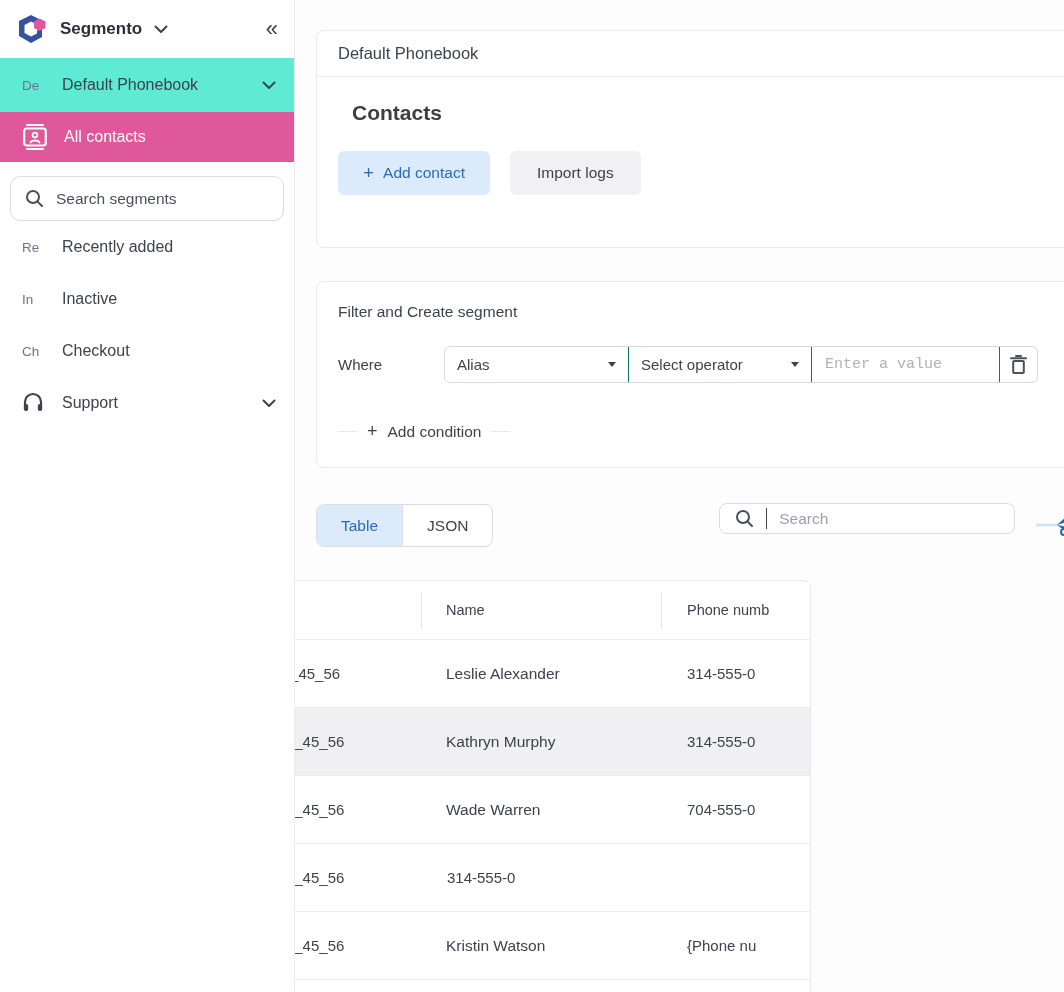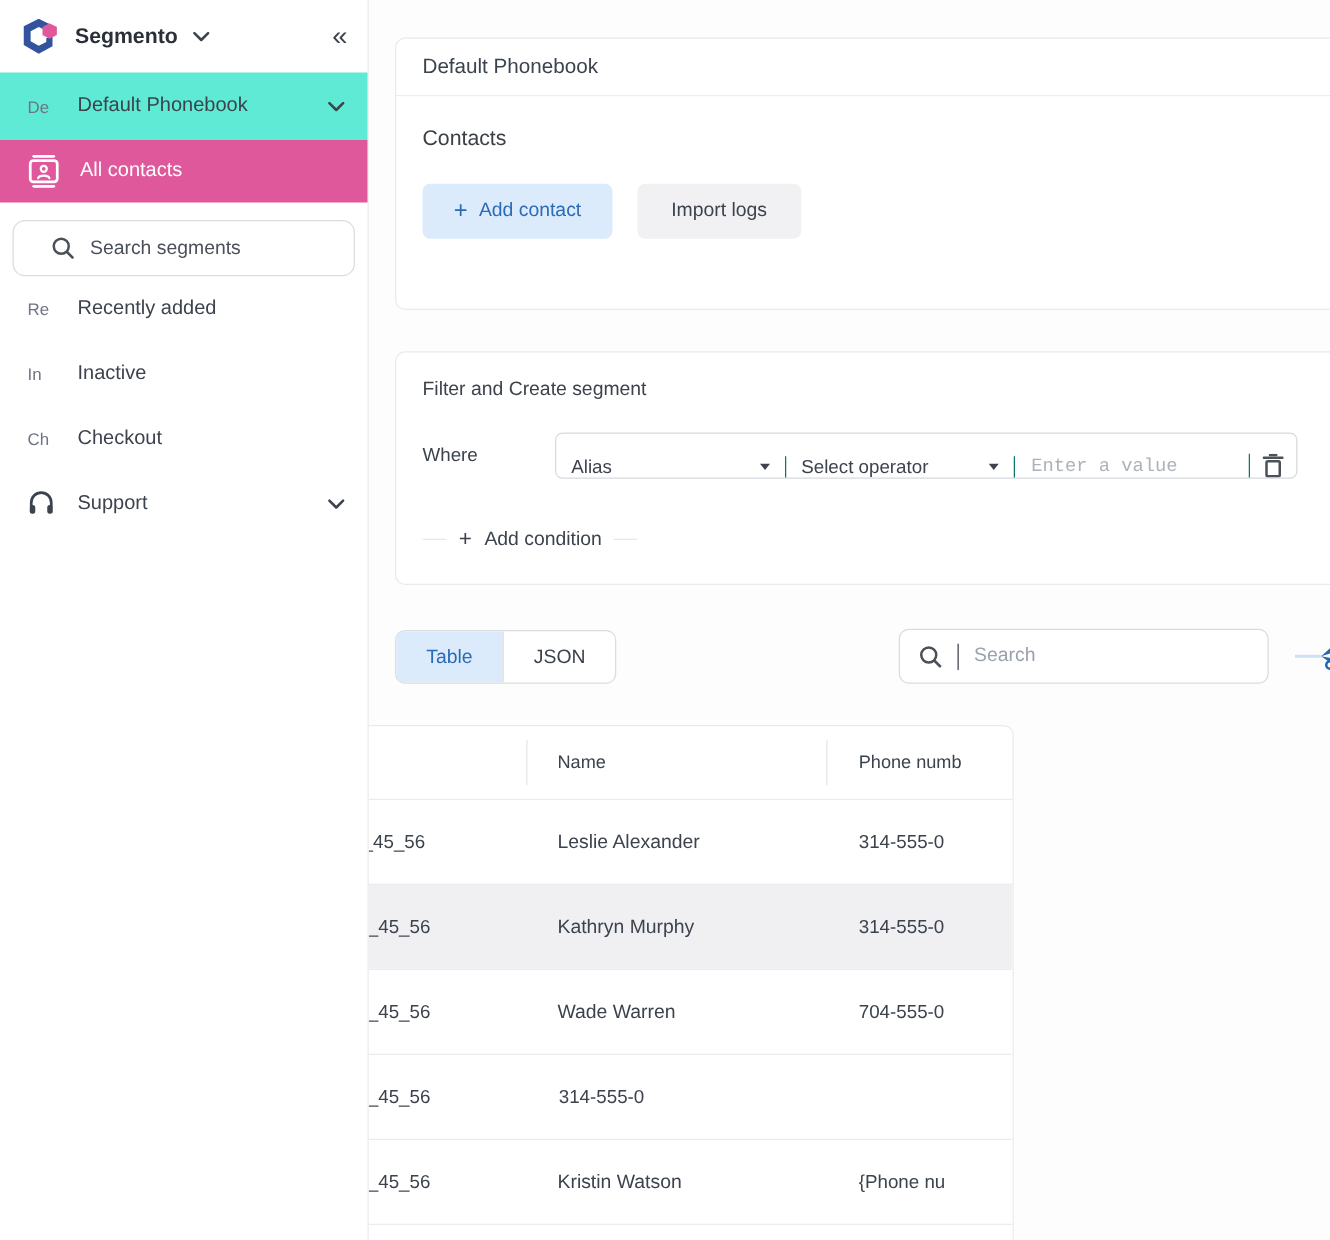--- a/index.html
+++ b/index.html
@@ -13,21 +13,21 @@
   .brand-name { font-size:17px; font-weight:bold; color:#2a2f38; }
   .brand-caret { margin-left:2px; }
   .collapse { margin-left:auto; font-size:22px; color:#3c434d; line-height:1; cursor:pointer; }
   .pb-row { height:54px; background:#5eead4; display:flex; align-items:center; padding:0 18px 0 22px; }
   .initials { width:30px; font-size:13.5px; font-weight:500; color:#6d7582; flex:0 0 30px; }
   .pb-label { font-size:16px; color:#3c434d; margin-left:10px; }
   .pb-caret { margin-left:auto; }
   .allc-row { height:50px; background:#e0589c; display:flex; align-items:center; padding:0 22px; gap:16px; }
   .allc-label { font-size:16px; color:#fff; }
   .seg-search { margin:14px 10px 0 10px; height:45px; border:1px solid #d9dce0; border-radius:10px;
-    display:flex; align-items:center; padding:0 30px; gap:12px; background:#fff; }
+    display:flex; align-items:center; padding:0 14px; gap:12px; background:#fff; }
   .seg-search input { border:none; outline:none; font-size:15.5px; color:#4a5059; width:100%;
     font-family:"Liberation Sans",sans-serif; background:transparent; }
   .seg-search input::placeholder { color:#4a5059; opacity:1; }
   .side-item { height:52px; display:flex; align-items:center; padding:0 18px 0 22px; cursor:pointer; }
   .side-item:first-of-type { margin-top:12px; }
   .side-label { font-size:16px; color:#3c434d; margin-left:10px; }
   .side-caret { margin-left:auto; }
   .hp-icon { width:30px; flex:0 0 30px; display:flex; }
 
   
@@ -35,33 +35,33 @@
   .card { position:absolute; background:#fff; border:1px solid #e9eaed; border-radius:8px; }
   #scroll-thumb { position:absolute; left:301px; top:600px; width:14px; height:340px;
     background:#f4f4f6; border-radius:7px; }
 
   #card-head { left:21px; top:30px; width:790px; height:218px; }
   .card-title-row { height:46px; display:flex; align-items:center; padding:0 21px;
     border-bottom:1px solid #ededef; }
   .card-title { font-size:16.5px; color:#3c434d; }
   .count-row { display:flex; align-items:baseline; padding:24px 21px 0 21px; }
   .count-big { font-size:46px; font-weight:bold; color:#3b4046; letter-spacing:1px; }
-  .count-label { font-size:17px; color:#3b4046; font-weight:400; }
+  .count-label { font-size:21px; color:#3b4046; margin-left:14px; font-weight:700; }
   .btn-row { display:flex; gap:20px; padding:26px 21px 0 21px; }
   .btn { height:44px; border:none; border-radius:6px; font-size:15.5px; font-weight:500;
     font-family:"Liberation Sans",sans-serif; cursor:pointer; display:flex; align-items:center; }
   .btn-primary { background:#dcebfb; color:#2a6bb5; padding:0 25px; gap:9px; }
   .btn-primary .plus { font-size:19px; font-weight:400; }
   .btn-secondary { background:#f1f1f3; color:#3c434d; padding:0 27px; }
 
   #card-filter { left:21px; top:281px; width:790px; height:187px; padding:21px; }
   .filter-title { font-size:15.5px; color:#3c434d; }
   .filter-row { display:flex; align-items:center; margin-top:25px; }
   .where-label { font-size:15px; color:#3c434d; width:106px; }
-  .cond-group { display:flex; height:37px; border:1px solid #d6d9de; border-radius:6px; background:#fff;align-items:flex-end; }
+  .cond-group { display:flex; height:37px; border:1px solid #d6d9de; border-radius:6px; background:#fff; }
   .cond-cell { display:flex; align-items:center; border-left:1px solid #0f766e; padding:0 12px; }
   .cond-cell:first-child { border-left:none; }
   .cond-select { width:183px; justify-content:space-between; cursor:pointer; }
   .cond-select .sel-text { font-size:15px; color:#3c434d; }
   .caret-tri { width:0; height:0; border-left:4.5px solid transparent; border-right:4.5px solid transparent;
     border-top:5.5px solid #3c434d; }
   .cond-input { width:188px; padding:0; }
   .cond-input input { width:100%; height:100%; border:none; outline:none; font-size:15px; padding:0 13px;
     font-family:Liberation Mono, monospace; color:#ec4899; background:transparent; }
   .cond-input input::placeholder { color:#adb2ba; opacity:1; }
@@ -70,21 +70,21 @@
   .addcond-line { width:19px; height:1px; background:#e7e8eb; }
   .addcond-text { font-size:15.5px; color:#3c434d; display:flex; gap:10px; align-items:center; }
   .addcond-text .plus { font-size:18px; }
 
   
   #tabs { position:absolute; left:316px; top:504px; height:43px; display:flex;
     border:1px solid #d9dce0; border-radius:8px; overflow:hidden; background:#fff; }
   .tab { padding:0 24px; display:flex; align-items:center; font-size:15.5px; cursor:pointer; color:#3c434d; }
   .tab.active { background:#dcebfb; color:#2a6bb5; }
   .tab + .tab { border-left:1px solid #d9dce0; }
-  #table-search { position:absolute; left:719px; top:503px; width:296px; height:44px;
+  #table-search { position:absolute; left:719px; top:503px; width:296px; height:31px;
     border:1px solid #d9dce0; border-radius:8px; background:#fff; display:flex; align-items:center;
     padding:0 15px; gap:12px; }
   .caret-bar { width:1.5px; height:21px; background:#3c434d; }
   #table-search input { border:none; outline:none; font-size:15.5px; width:100%;
     font-family:"Liberation Sans",sans-serif; color:#3c434d; background:transparent; }
   #table-search input::placeholder { color:#9aa1aa; opacity:1; }
   #edge-icon { position:absolute; left:1036px; top:511px; }
 
   
   #card-table { left:21px; top:580px; width:790px; height:440px; border-radius:8px 8px 0 0; overflow:hidden; }

